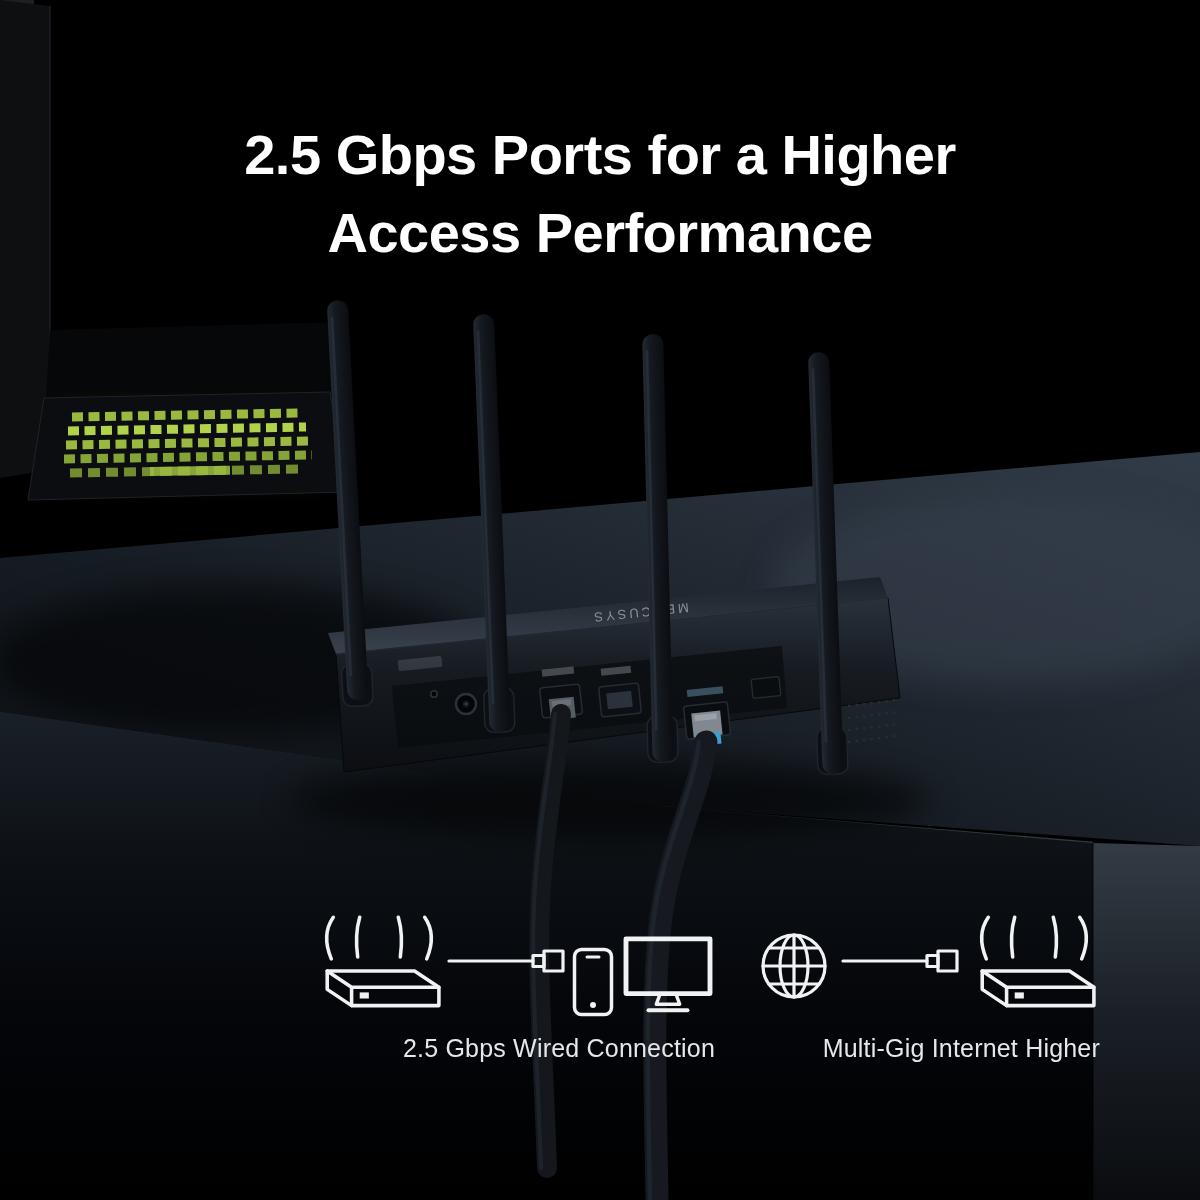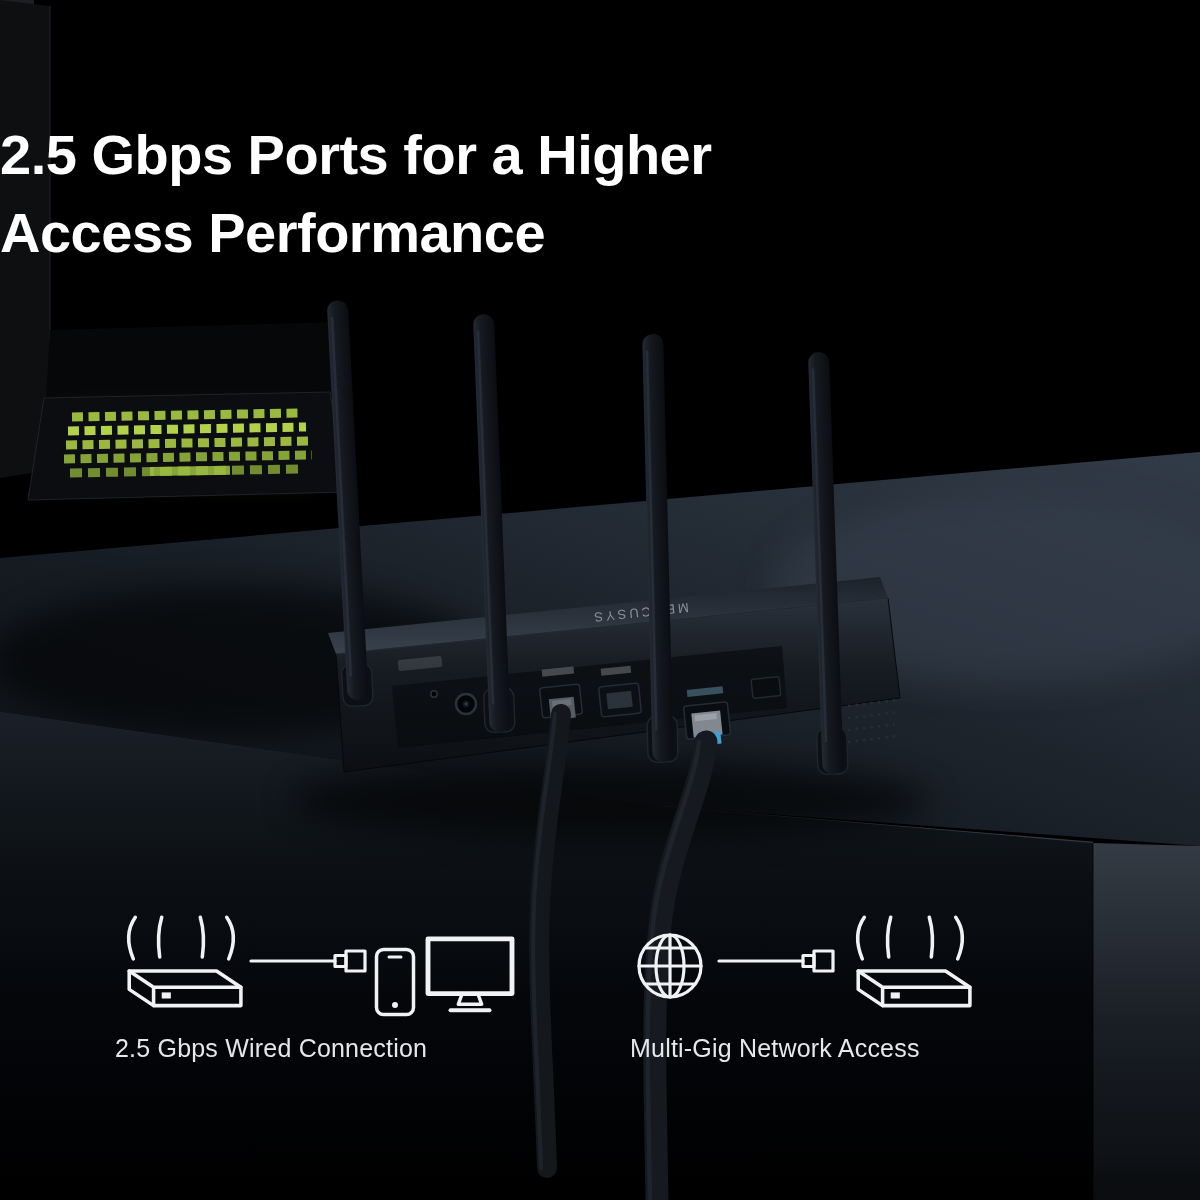--- a/index.html
+++ b/index.html
@@ -1,25 +1,25 @@
 <!DOCTYPE html>
 <html><head>
 <meta charset="utf-8">
 <style>
   html,body{margin:0;padding:0;background:#000;}
   body{width:1200px;height:1200px;overflow:hidden;font-family:"Liberation Sans",sans-serif;}
   .stage{position:relative;width:1200px;height:1200px;background:#000;}
   .scene{position:absolute;left:0;top:0;width:1200px;height:1200px;}
 
-  .headline{position:absolute;top:116px;left:0;right:0;margin:0;
+  .headline{position:absolute;top:116px;left:0;right:0;margin:0;text-align:center;
             color:#ffffff;font-size:56px;font-weight:700;line-height:1.4;letter-spacing:-0.5px;}
   .headline span{display:block;}
 
   .features{position:absolute;top:912px;left:0;right:0;height:210px;}
-  .feature{position:absolute;display:flex;flex-direction:column;align-items:flex-start;}
+  .feature{position:absolute;display:flex;flex-direction:column;align-items:flex-end;}
   .f1{left:115px;width:600px;}
   .f2{left:630px;width:470px;}
   .icon-row{display:flex;align-items:flex-end;}
   .icon{display:block;}
   .connector{margin:0 2px 44px 2px;}
   .globe{margin-bottom:12px;}
   .phone{margin-left:2px;}
   .monitor{margin-left:6px;}
   .caption{margin-top:16px;font-size:25px;color:#e5e7ea;letter-spacing:.2px;white-space:nowrap;}
 </style>
@@ -258,17 +258,17 @@
         <svg class="icon globe" width="80" height="80">
             <use href="#ic-globe"></use>
           </svg>
         <svg class="icon connector" width="130" height="26">
             <use href="#ic-plug"></use>
           </svg>
         <svg class="icon" width="132" height="106">
             <use href="#ic-router"></use>
           </svg>
       </div>
-      <div class="caption">Multi-Gig Network Access</div>
+      <div class="caption">Multi-Gig Internet Higher</div>
     </div>
 
   </div>
 </div>
 
 </body></html>

